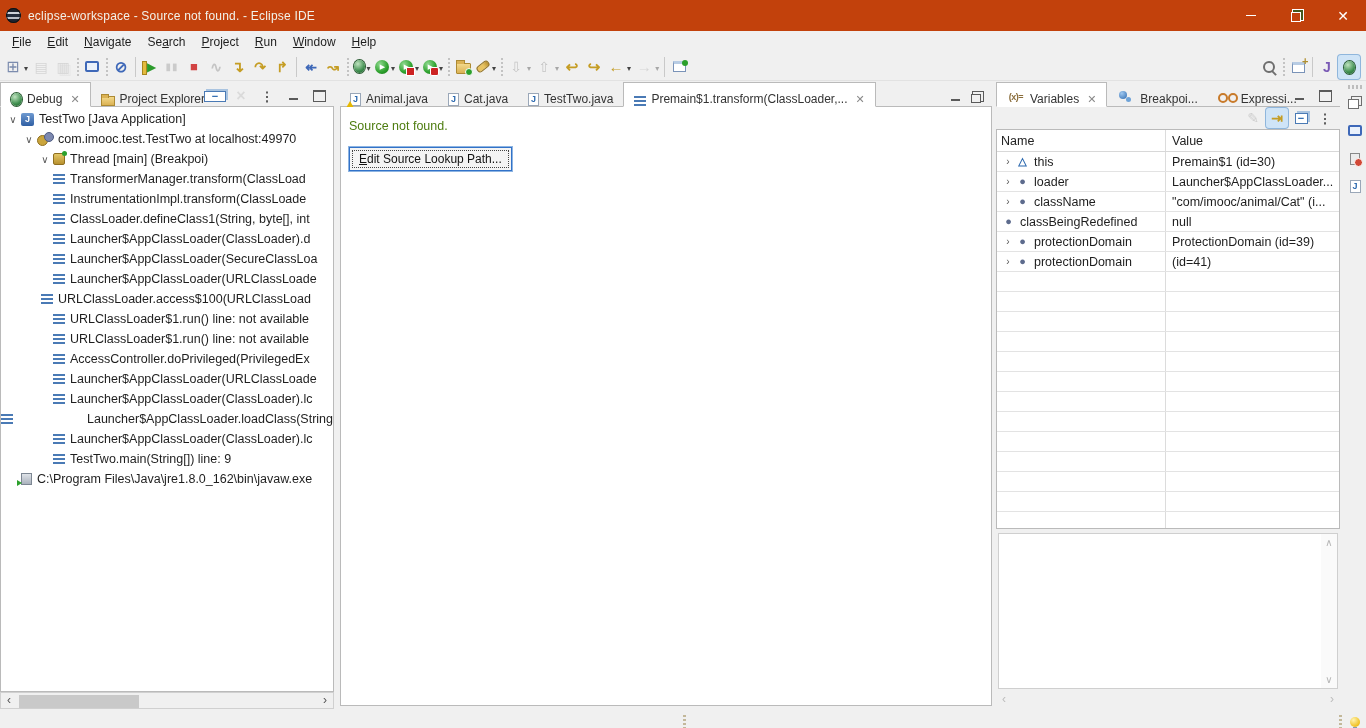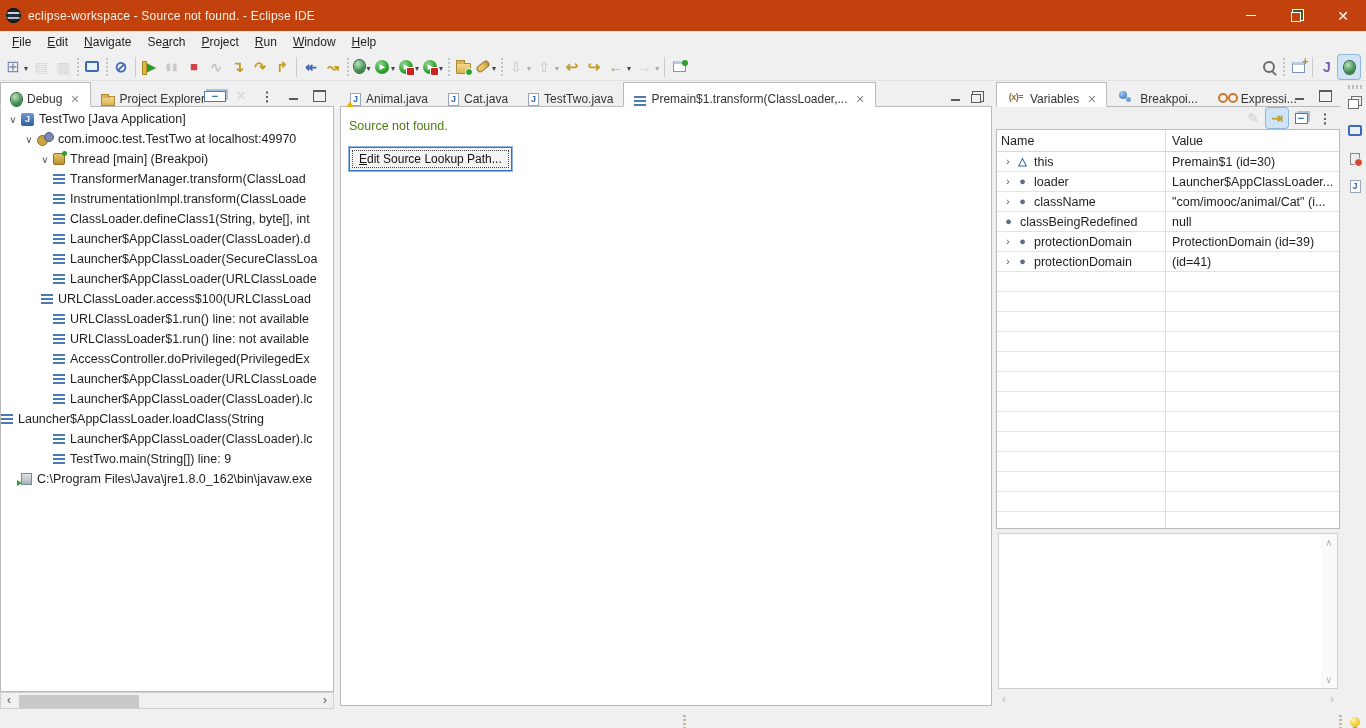--- a/index.html
+++ b/index.html
@@ -496,21 +496,21 @@
         <div class="trow" style="padding-left: 52px;">
 
           <span class="ic i-frame"></span>
           <span class="tlabel">Launcher$AppClassLoader(URLClassLoade</span>
         </div>
         <div class="trow" style="padding-left: 52px;">
 
           <span class="ic i-frame"></span>
           <span class="tlabel">Launcher$AppClassLoader(ClassLoader).lc</span>
         </div>
-        <div class="trow" style="">
+        <div class="trow" style=" justify-content: space-between;">
 
           <span class="ic i-frame"></span>
           <span class="tlabel">Launcher$AppClassLoader.loadClass(String</span>
         </div>
         <div class="trow" style="padding-left: 52px;">
 
           <span class="ic i-frame"></span>
           <span class="tlabel">Launcher$AppClassLoader(ClassLoader).lc</span>
         </div>
         <div class="trow" style="padding-left: 52px;">

